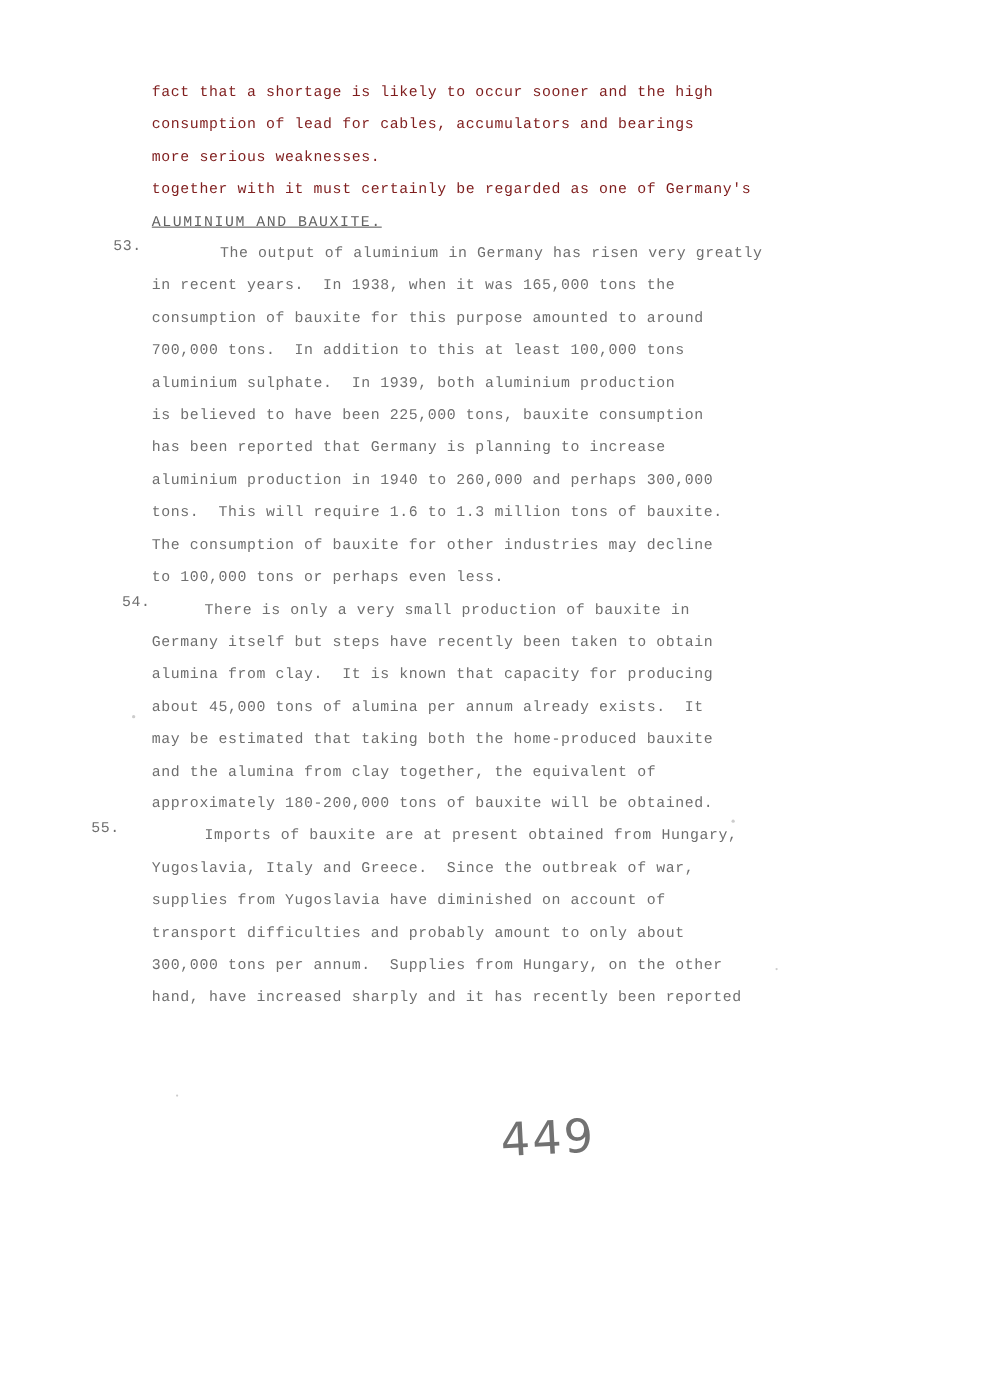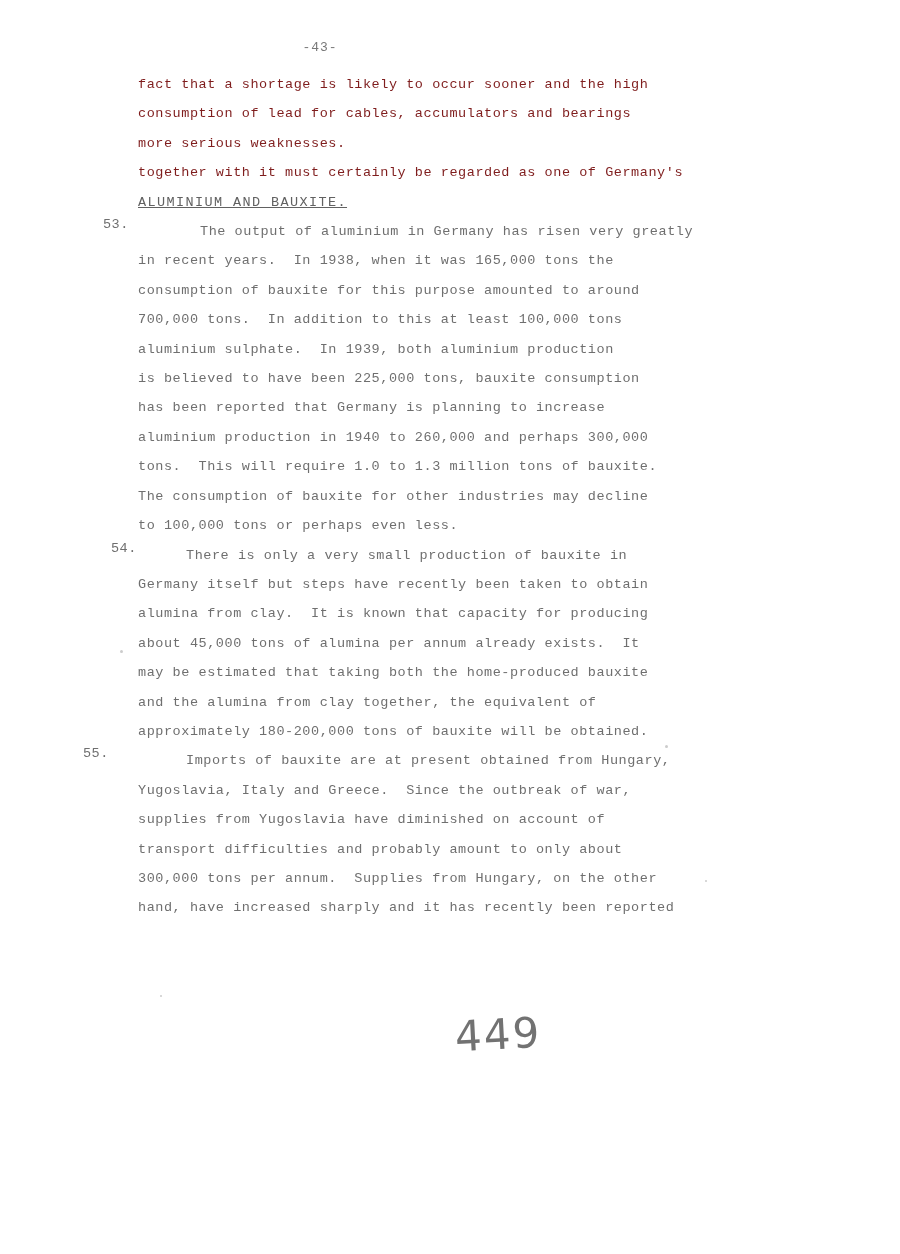--- a/index.html
+++ b/index.html
@@ -87,21 +87,20 @@
     background: #9a9a9a;
     border-radius: 50%;
     opacity: 0.5;
   }
 </style>
 </head>
 <body>
 
 <div class="page">
 
-  <div class="page-number">-43-</div>
 
   <div class="body-text">
 
     <div>
       <div class="line faint">fact that a shortage is likely to occur sooner and the high</div>
       <div class="line faint">consumption of lead for cables, accumulators and bearings</div>
       <div class="line faint">more serious weaknesses.</div>
       <div class="line faint">together with it must certainly be regarded as one of Germany's</div>
     </div>
 
@@ -110,21 +109,21 @@
     <div class="para">
       <span class="marker" style="left:-65px; top:0;margin-left:30px;">53.</span>
       <div class="line"><span class="indent"></span><span>The output of aluminium in Germany has risen very greatly</span></div>
       <div class="line">in recent years.  In 1938, when it was 165,000 tons the</div>
       <div class="line">consumption of bauxite for this purpose amounted to around</div>
       <div class="line">700,000 tons.  In addition to this at least 100,000 tons</div>
       <div class="line">aluminium sulphate.  In 1939, both aluminium production</div>
       <div class="line">is believed to have been 225,000 tons, bauxite consumption</div>
       <div class="line">has been reported that Germany is planning to increase</div>
       <div class="line">aluminium production in 1940 to 260,000 and perhaps 300,000</div>
-      <div class="line">tons.  This will require 1.0 to 1.3 million tons of bauxite.</div>
+      <div class="line">tons.  This will require 1.6 to 1.3 million tons of bauxite.</div>
       <div class="line">The consumption of bauxite for other industries may decline</div>
       <div class="line">to 100,000 tons or perhaps even less.</div>
     </div>
 
     <div class="para">
       <span class="marker" style="left:-55px; top:0;margin-left:28px;">54.</span>
       <div class="line"><span class="indent-sm"></span><span>There is only a very small production of bauxite in</span></div>
       <div class="line">Germany itself but steps have recently been taken to obtain</div>
       <div class="line">alumina from clay.  It is known that capacity for producing</div>
       <div class="line">about 45,000 tons of alumina per annum already exists.  It</div>

